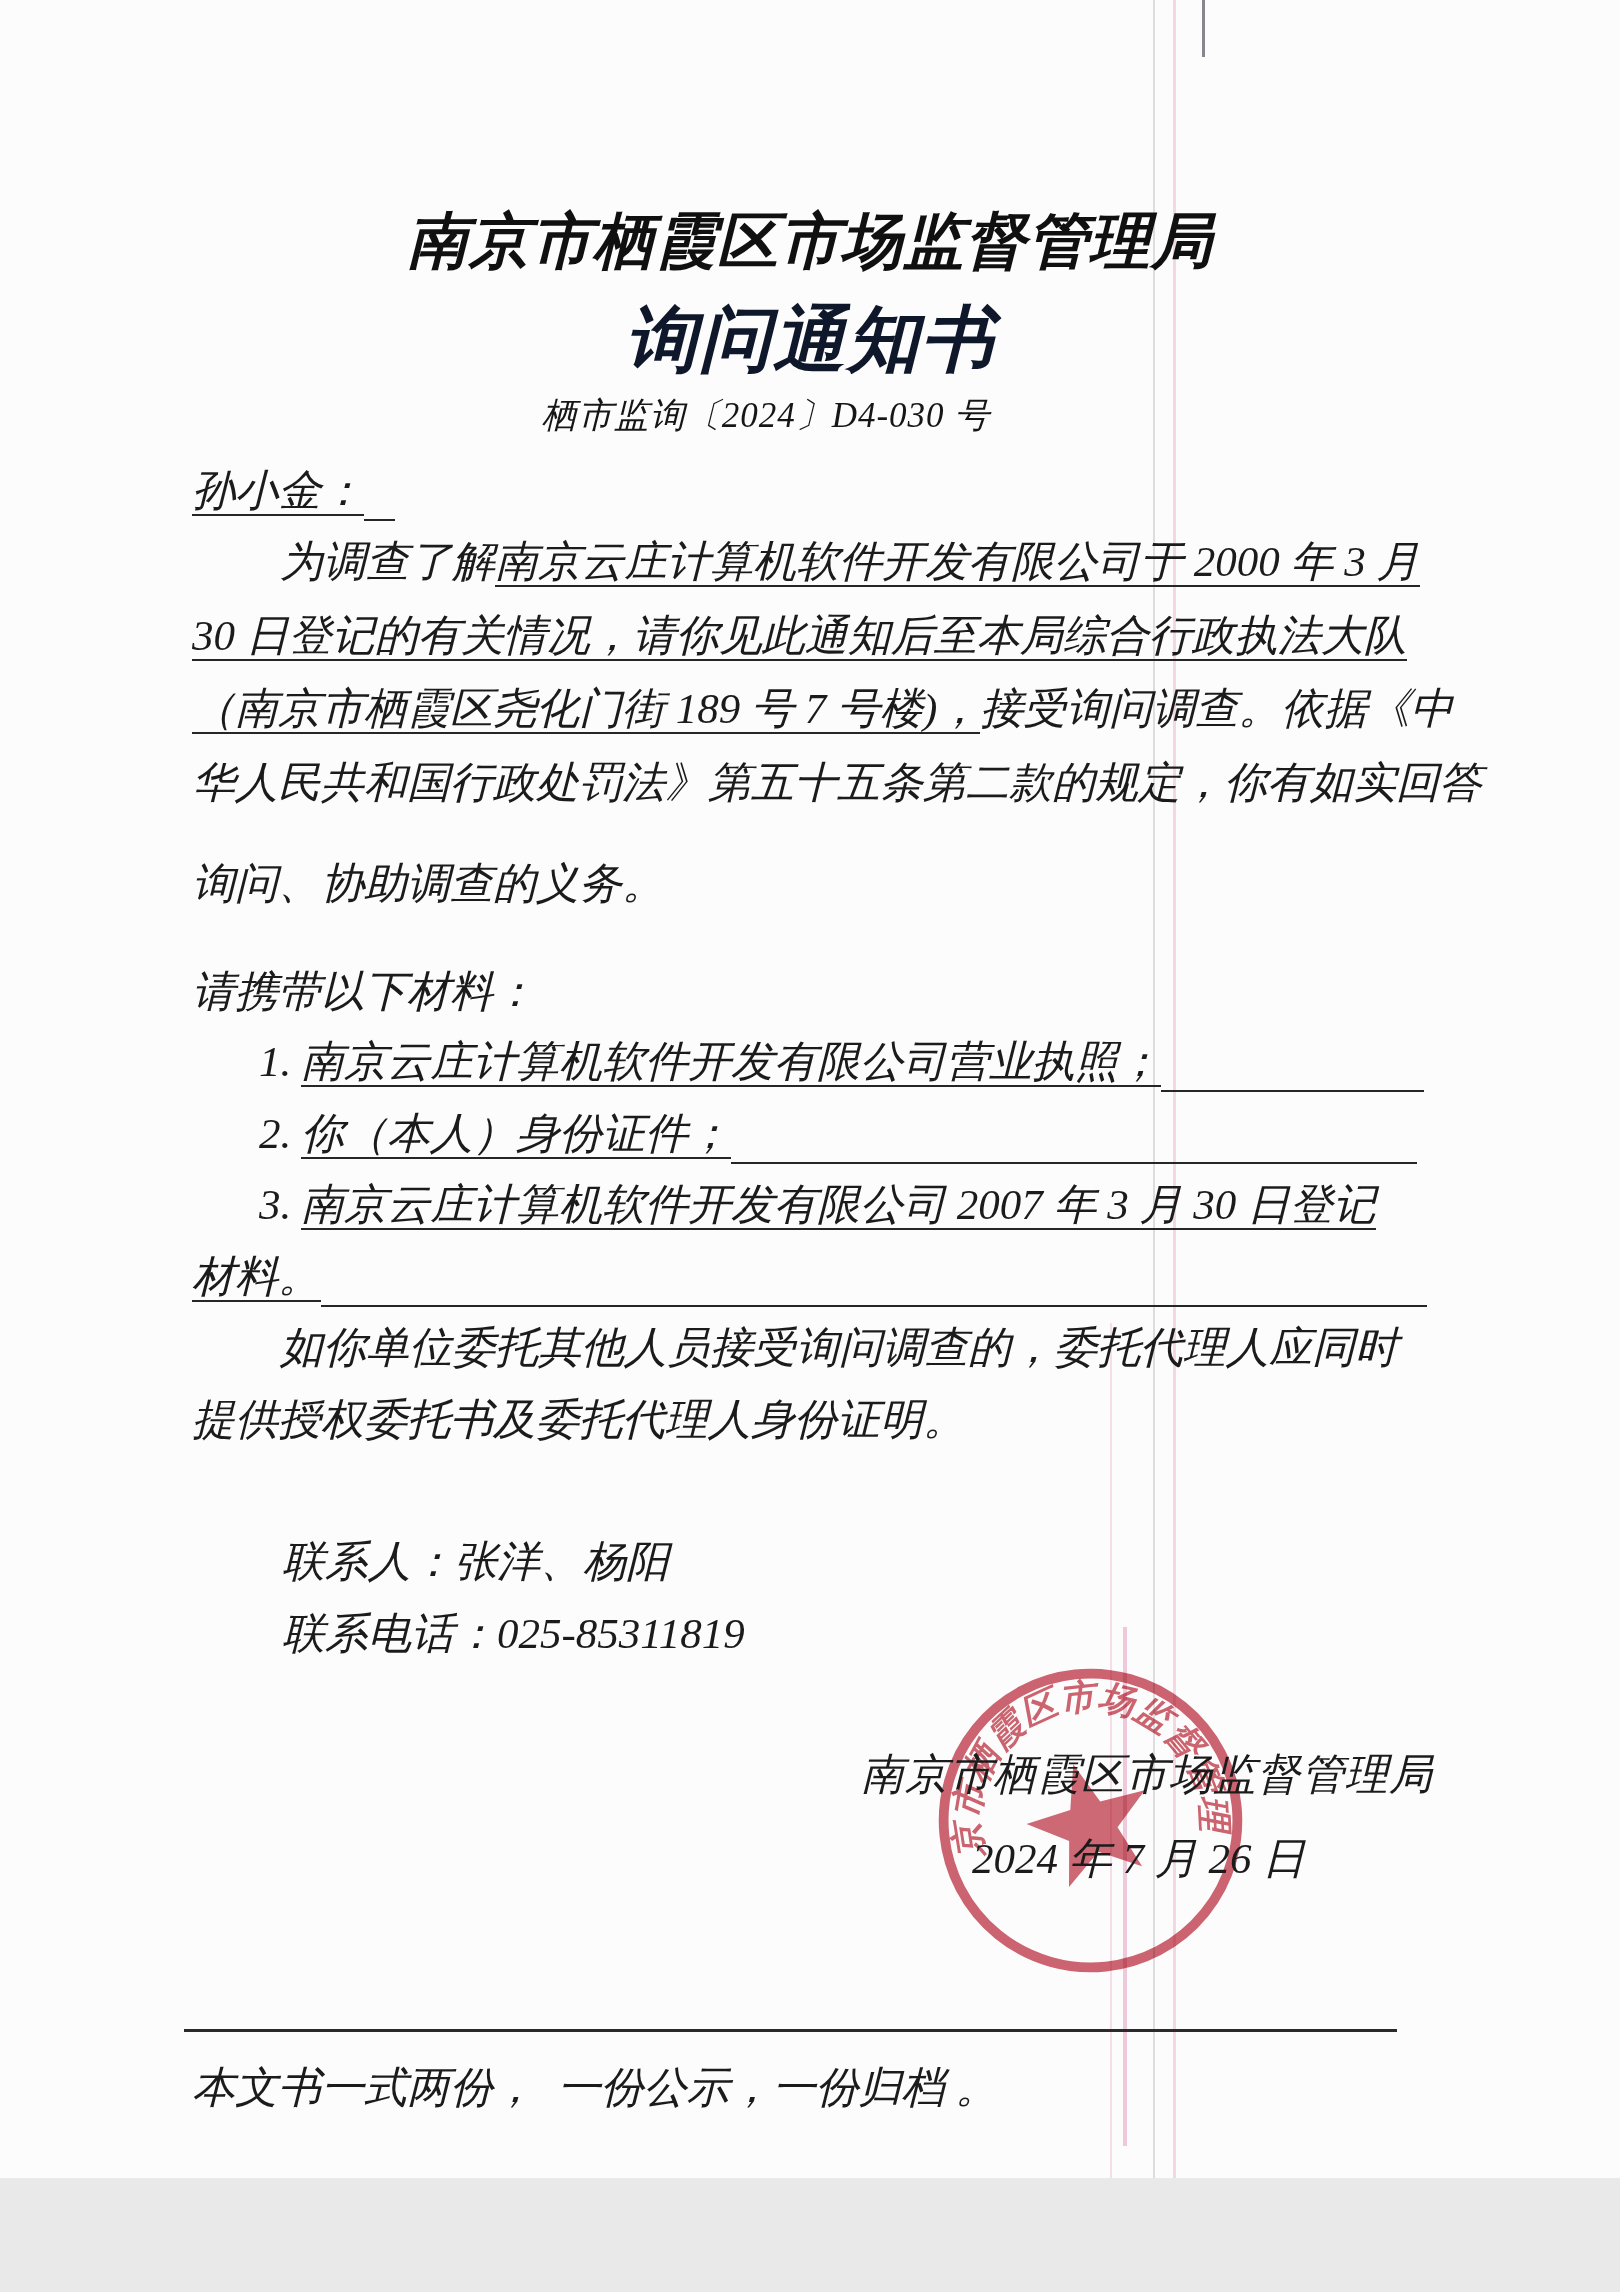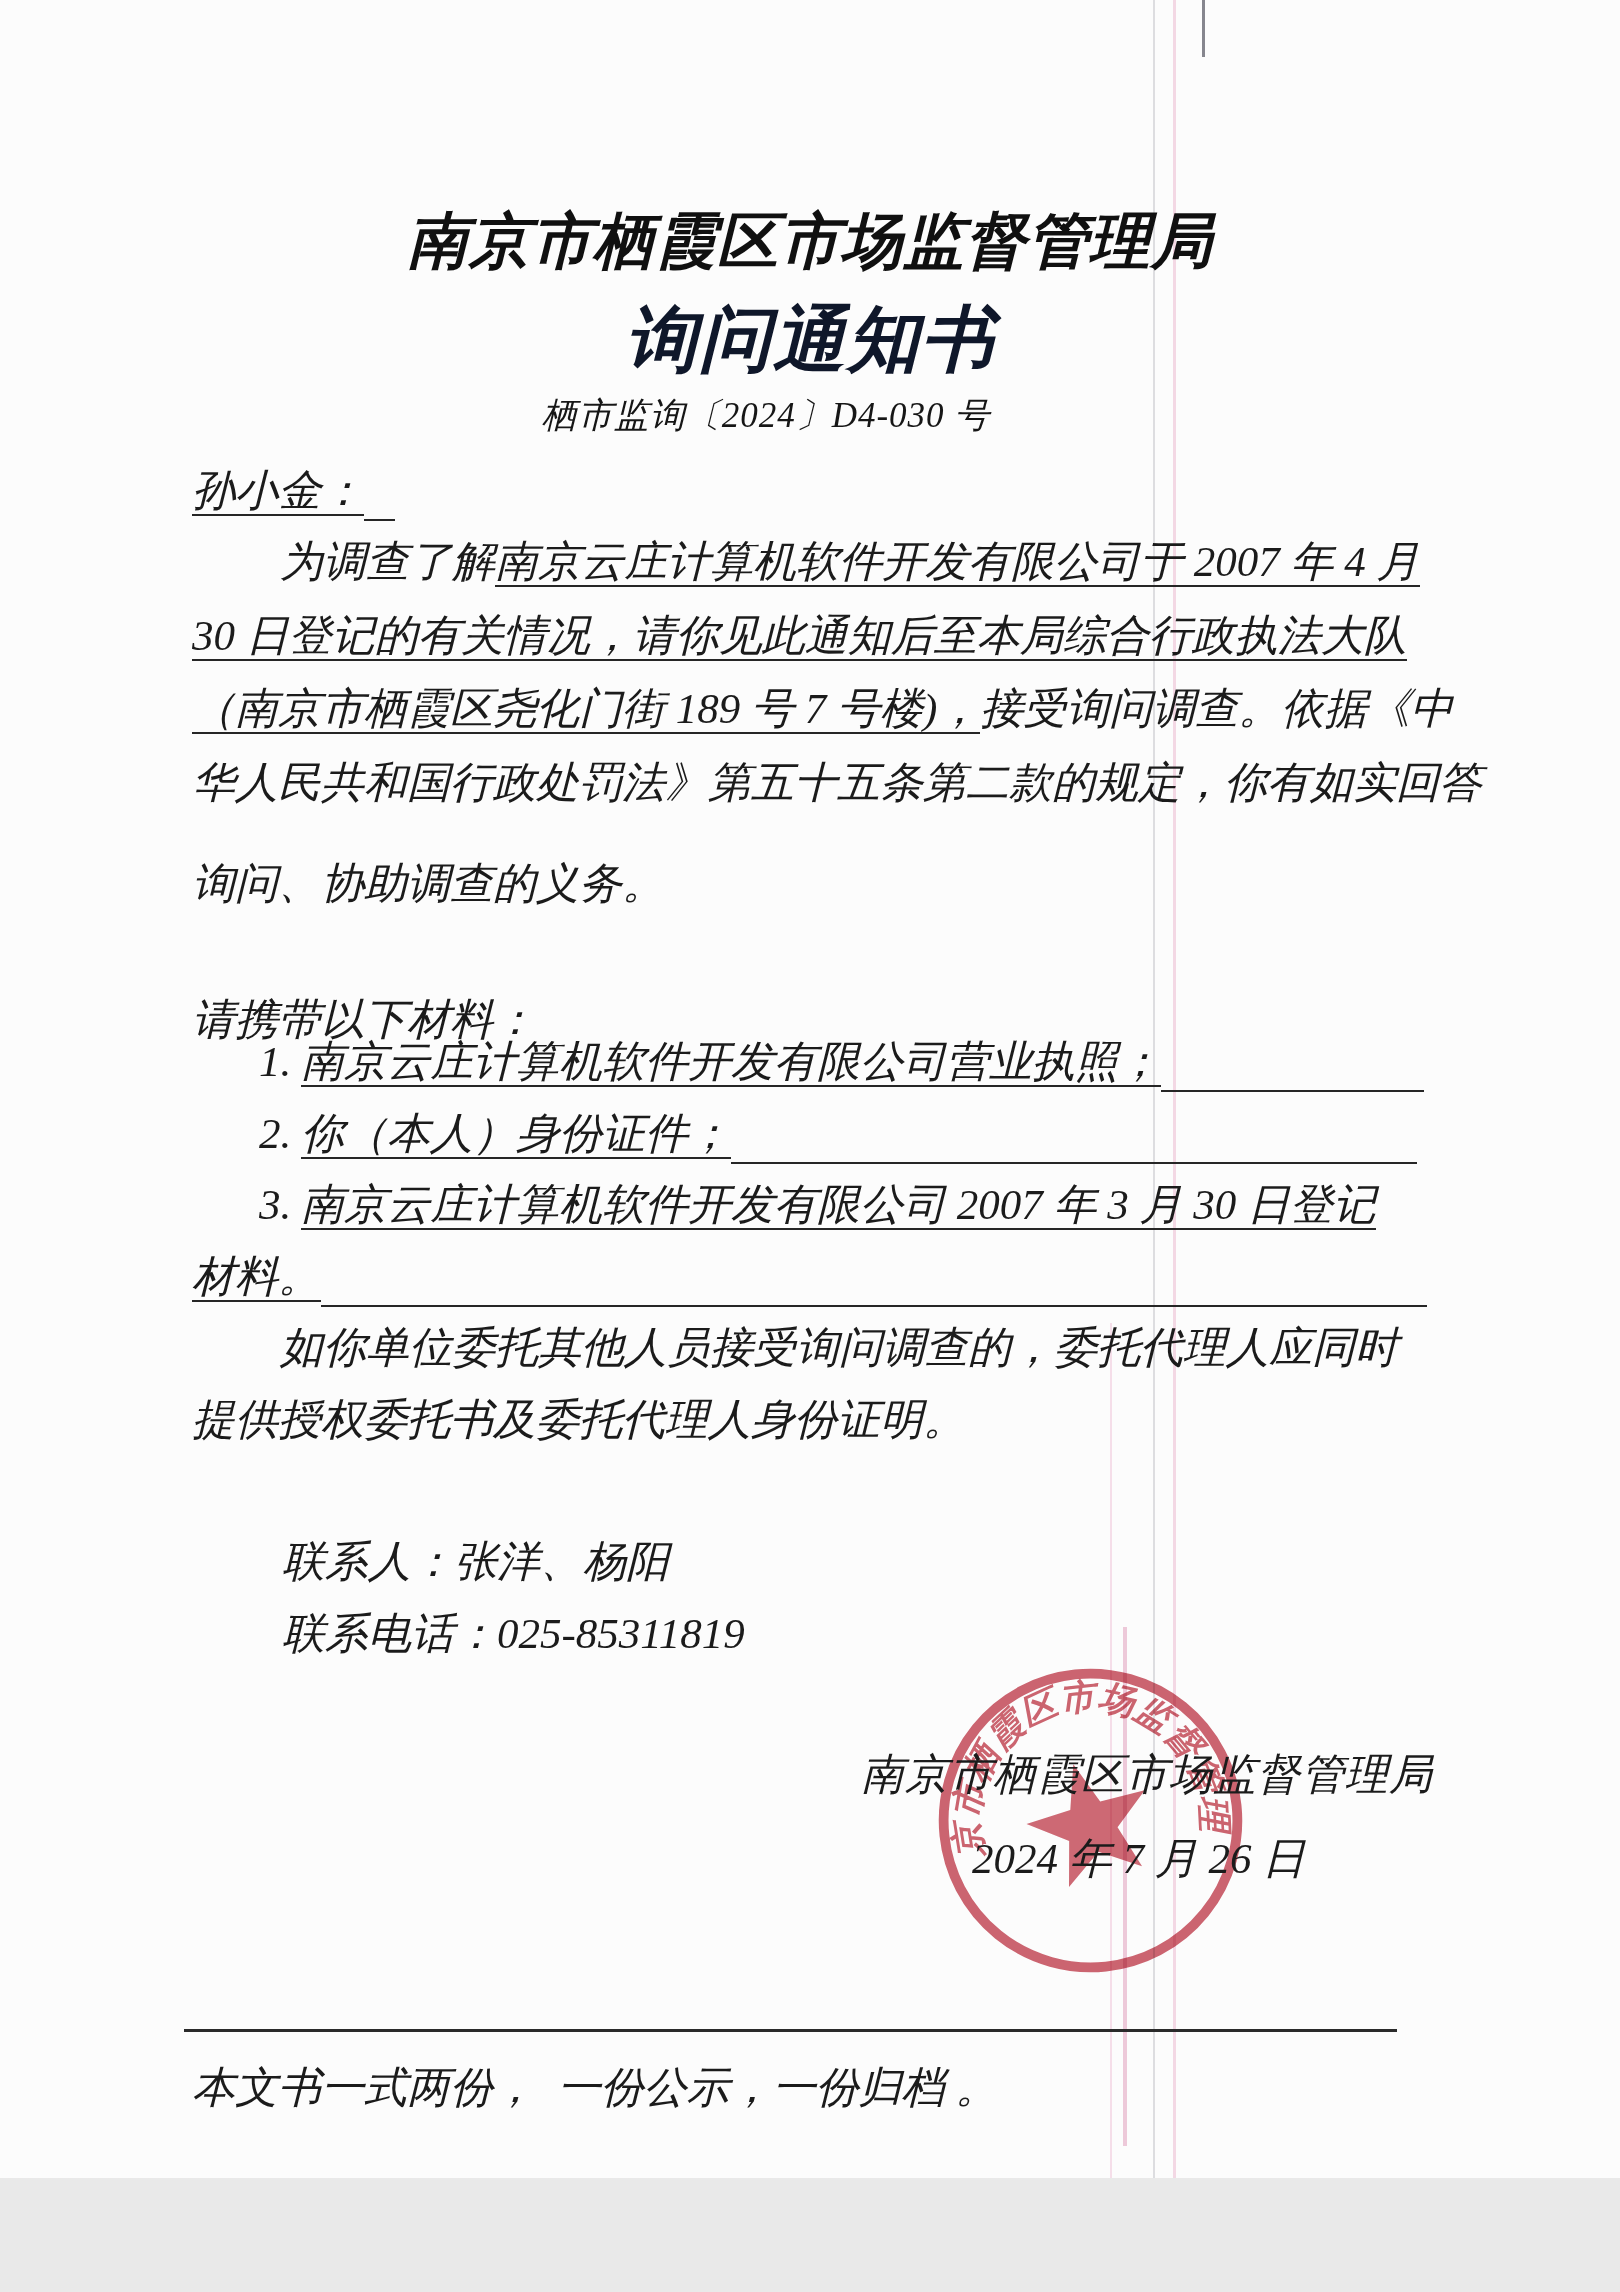--- a/index.html
+++ b/index.html
@@ -40,32 +40,32 @@
 
   <div class="abs center doc-title" style="top:201px;">南京市栖霞区市场监督管理局</div>
   <div class="abs center doc-subtitle" style="top:292px;">询问通知书</div>
   <div class="abs center doc-number" style="top:392px;left:-44px;">栖市监询〔2024〕D4-030 号</div>
 
   <div class="abs bodyline" style="left:192px;top:461px;">
     <span class="u">孙小金：</span><span class="tail" style="width:31px;"></span>
   </div>
 
   <div class="abs bodyline indent" style="left:192px;top:532px;">
-    <span>为调查了解</span><span class="u">南京云庄计算机软件开发有限公司于 2007 年 4 月</span>
+    <span>为调查了解</span><span class="u">南京云庄计算机软件开发有限公司于 2000 年 3 月</span>
   </div>
   <div class="abs bodyline" style="left:192px;top:606px;">
     <span class="u">30 日登记的有关情况，请你见此通知后至本局综合行政执法大队</span>
   </div>
   <div class="abs bodyline" style="left:192px;top:679px;">
     <span class="u">（南京市栖霞区尧化门街 189 号 7 号楼)，</span><span>接受询问调查。依据《中</span>
   </div>
   <div class="abs bodyline" style="left:192px;top:753px;">华人民共和国行政处罚法》第五十五条第二款的规定，你有如实回答</div>
   <div class="abs bodyline" style="left:192px;top:854px;">询问、协助调查的义务。</div>
 
-  <div class="abs bodyline" style="left:192px;top:962px;margin-top:28px;">请携带以下材料：</div>
+  <div class="abs bodyline" style="left:192px;top:962px;">请携带以下材料：</div>
 
   <div class="abs bodyline" style="left:259px;top:1032px;">
     <span class="num">1.</span><span class="u">南京云庄计算机软件开发有限公司营业执照；</span><span class="tail" style="width:263px;"></span>
   </div>
   <div class="abs bodyline" style="left:259px;top:1104px;">
     <span class="num">2.</span><span class="u">你（本人）身份证件；</span><span class="tail" style="width:686px;"></span>
   </div>
   <div class="abs bodyline" style="left:259px;top:1175px;">
     <span class="num">3.</span><span class="u">南京云庄计算机软件开发有限公司 2007 年 3 月 30 日登记</span>
   </div>

